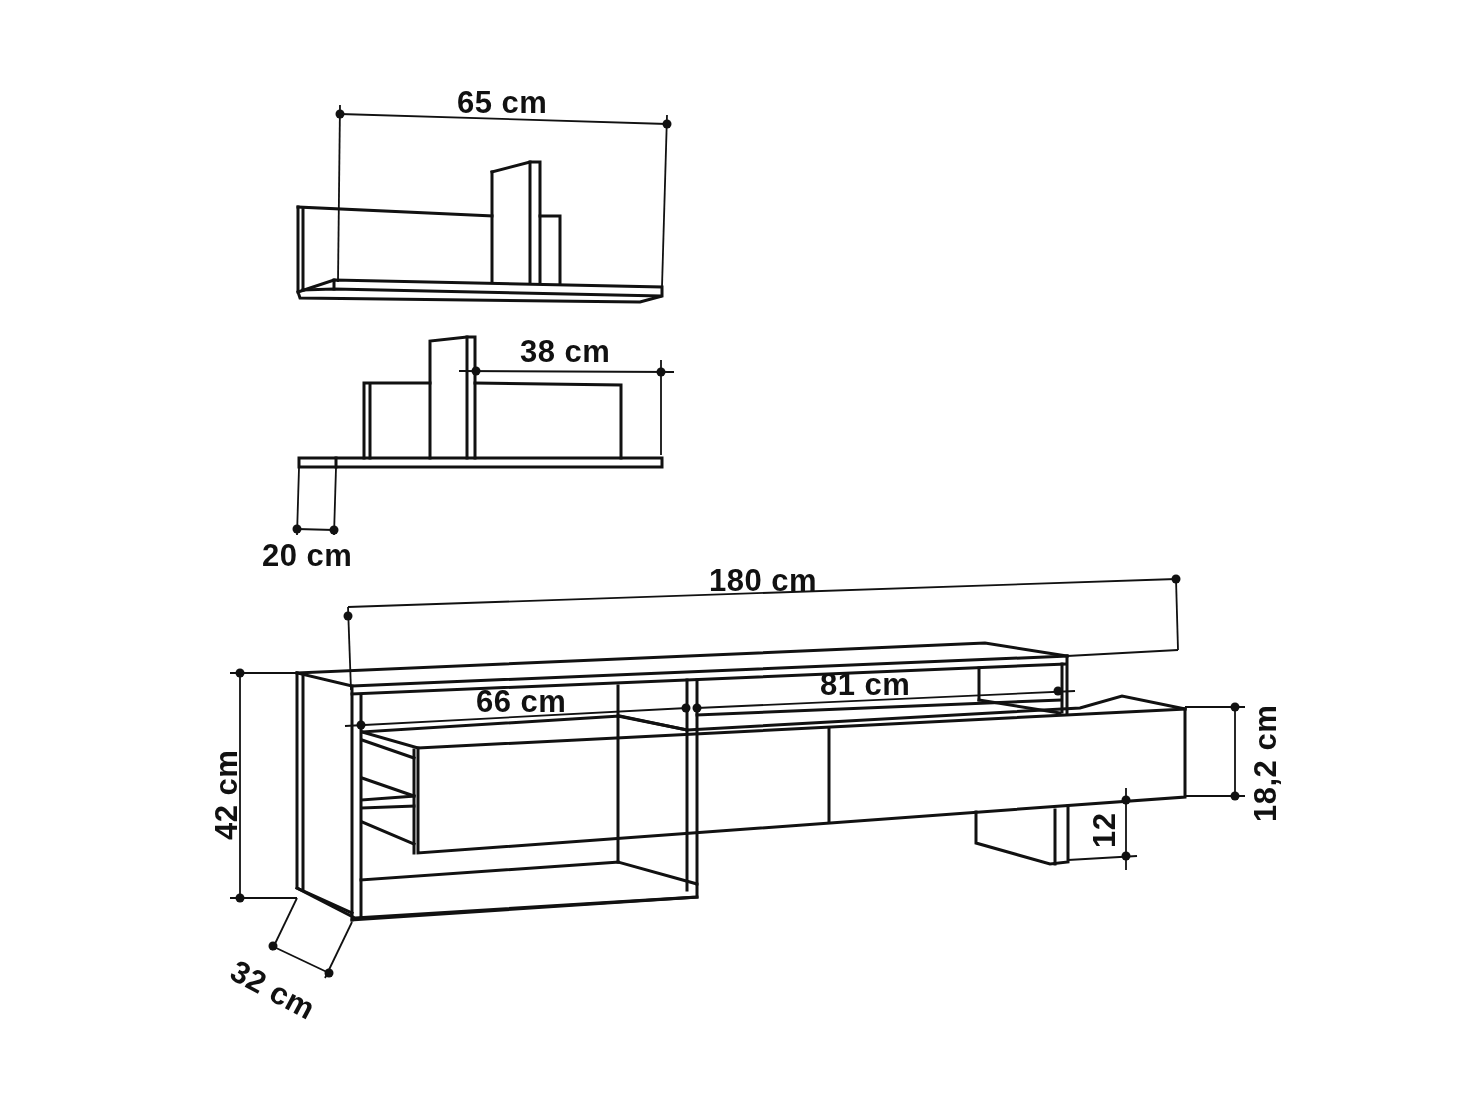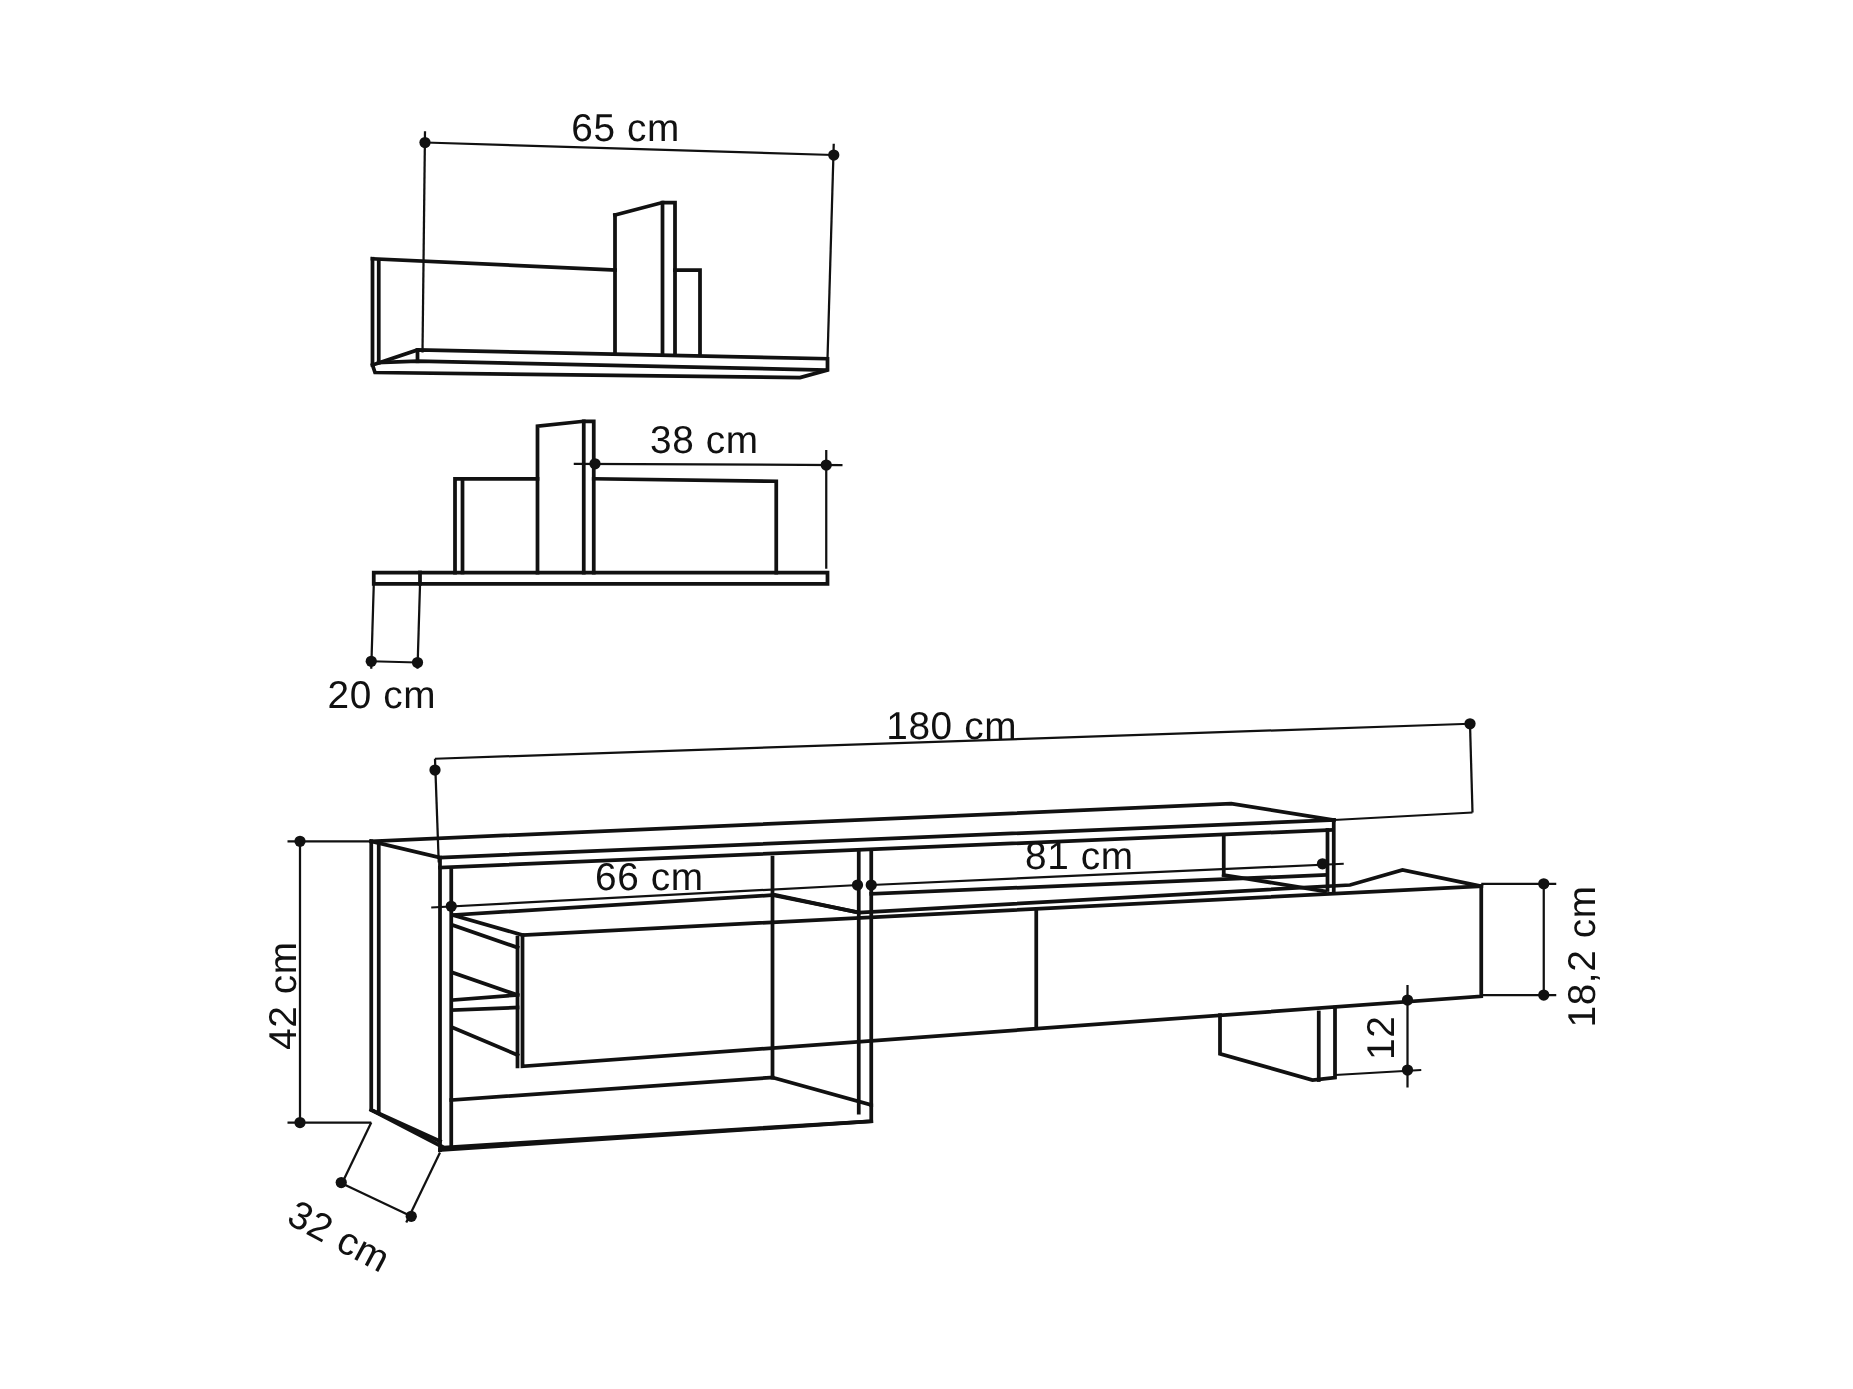--- a/index.html
+++ b/index.html
@@ -1,17 +1,17 @@
 <!DOCTYPE html>
 <html><head>
 <meta charset="utf-8">
 <style>
   html,body{margin:0;padding:0;background:#ffffff;}
   body{width:1482px;height:1111px;overflow:hidden;}
-  #canvas{position:absolute;left:0;top:0;width:1316px;height:1111px;}
+  #canvas{position:absolute;left:0;top:0;width:1316px;height:1111px;font-weight:bold;}
   svg{display:block;}
   .ln{fill:none;stroke:#111111;stroke-width:3;stroke-linejoin:miter;stroke-linecap:square;}
   .thin{fill:none;stroke:#111111;stroke-width:1.8;}
   .dot{fill:#111111;}
   .lbl{font-family:"Liberation Sans","DejaVu Sans",sans-serif;font-size:31px;fill:#111111;letter-spacing:0.5px;}
 </style>
 </head>
 <body>
 
 <div id="canvas">

